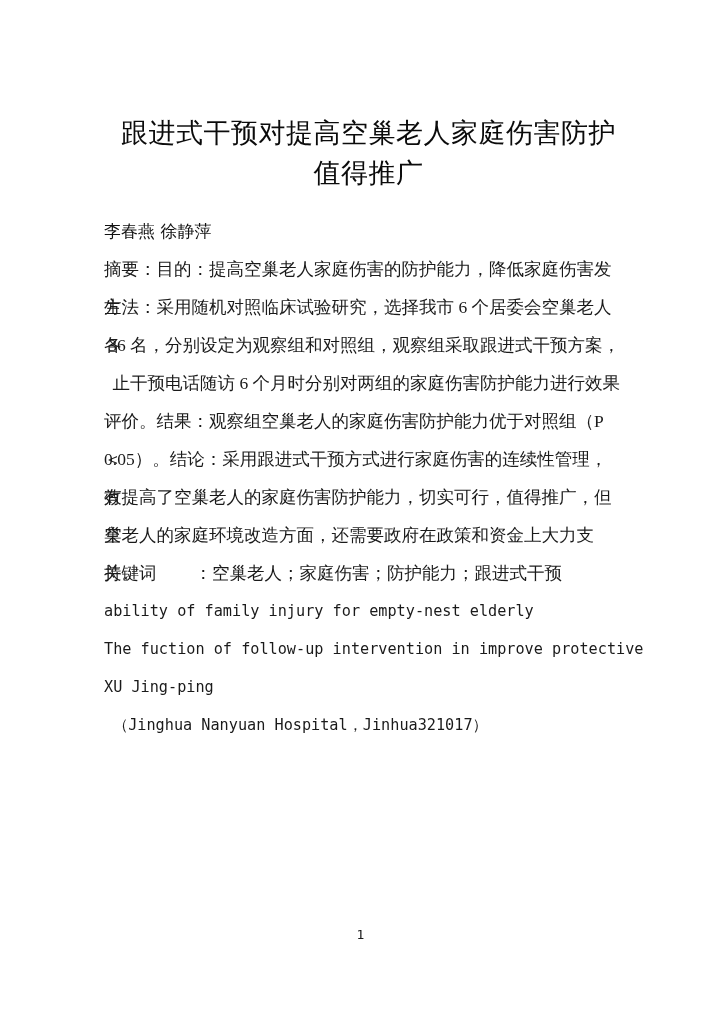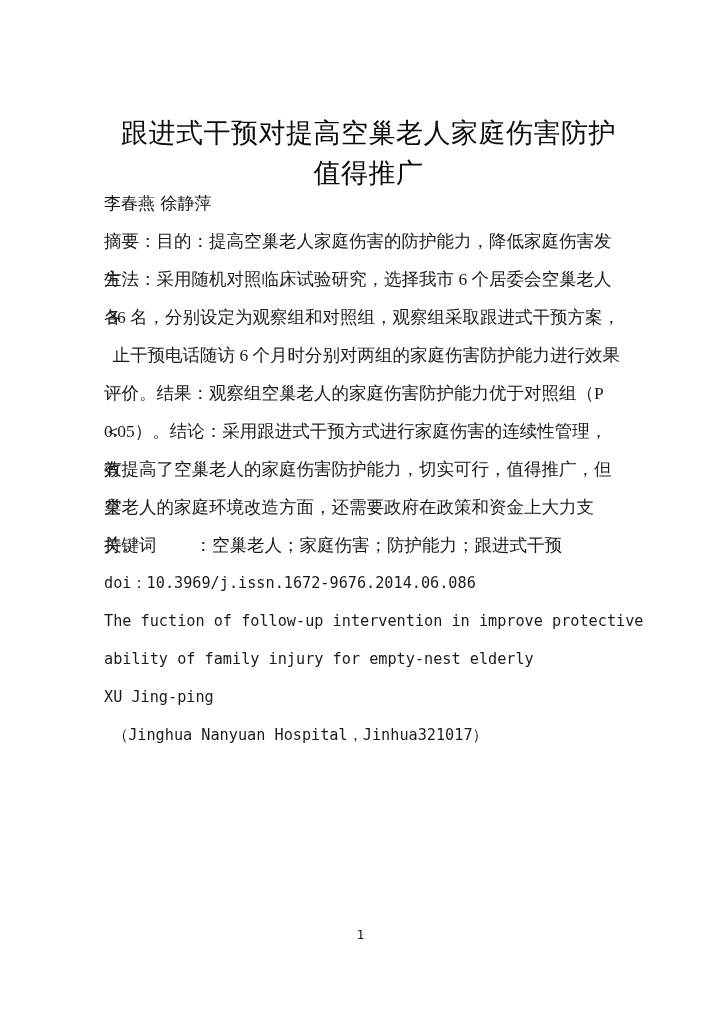--- a/index.html
+++ b/index.html
@@ -41,21 +41,21 @@
     line-height: 40px;
     letter-spacing: 0.5px;
     color: #0b0b0b;
     white-space: nowrap;
   }
 
   
   .body-col {
     position: absolute;
     left: 104px;
-    top: 184px;
+    top: 212px;
     width: 516px;
   }
 
   .line {
     font-size: 17.5px;
     line-height: 38px;
     height: 38px;
     color: #1a1a1a;
     white-space: pre;
     font-family: "DejaVu Serif", "Liberation Serif", serif;
@@ -145,24 +145,23 @@
     </div>
     <div class="line cn just">
       <span>效提高了空巢老人的家庭伤害防护能力，切实可行，值得推广，但空</span>
     </div>
     <div class="line cn just">
       <span>巢老人的家庭环境改造方面，还需要政府在政策和资金上大力支持。</span>
     </div>
 
     <div class="line cn"><span>关键词</span><span style="display:inline-block;width:38px;"></span><span>：</span><span>空巢老人；家庭伤害；防护能力；跟进式干预</span></div>
 
-    <div class="line mono">doi：10.3969/j.issn.1672-9676.2014.06.086</div>
 
+    <div class="line mono">ability of family injury for empty-nest elderly</div>
     <div class="line mono">The fuction of follow-up intervention in improve protective</div>
-    <div class="line mono">ability of family injury for empty-nest elderly</div>
 
 
     <div class="line mono">XU Jing-ping</div>
     <div class="line mono indent-1">（Jinghua Nanyuan Hospital，Jinhua321017）</div>
 
   </div>
 
   <div class="page-number">1</div>
 
 </div>

